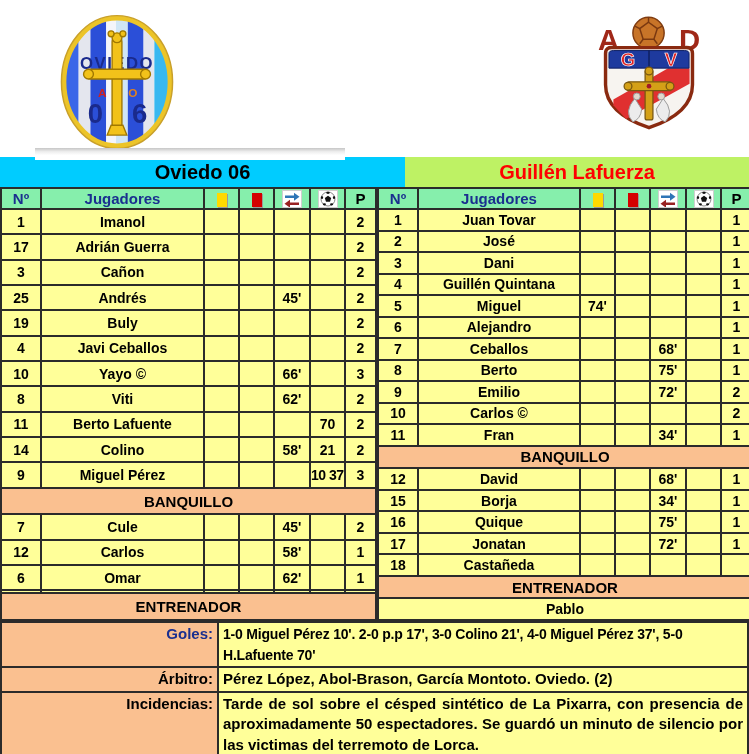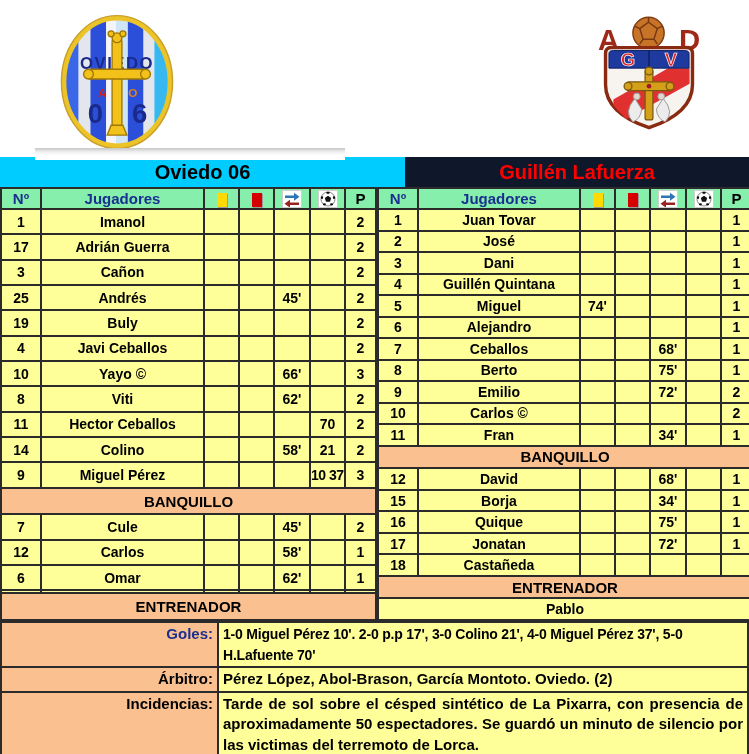--- a/index.html
+++ b/index.html
@@ -14,21 +14,21 @@
 
   
   .overlap{position:absolute;left:35px;top:148px;width:310px;height:12px;z-index:3;
            background:linear-gradient(180deg,#c6c6c6 0%,#ededed 30%,#ffffff 60%,#ffffff 100%);}
 
   
   .bands{position:absolute;top:157px;left:0;width:749px;height:30px;display:flex;z-index:2;}
   .band{display:flex;align-items:center;justify-content:center;
         font-size:20px;font-weight:bold;}
   .band-home{width:405px;background:#00ccff;color:#000000;}
-  .band-away{flex:1;background:#0f172a;color:#ff0000;}
+  .band-away{flex:1;background:#bef264;color:#ff0000;}
 
   
   .tables{position:absolute;top:187px;left:0;display:flex;}
   table.grid{border-collapse:collapse;table-layout:fixed;height:434px;}
   table.grid td,table.grid th{border:2px solid #2b2b2b;padding:0;margin:0;
         background:#ffff99;color:#000;font-weight:bold;font-size:14px;
         text-align:center;vertical-align:middle;white-space:nowrap;overflow:hidden;}
   table.grid thead th{background:#86efac;color:#1a2f8f;font-size:15px;}
   table.grid thead th.black{color:#000;}
   tr.section td{background:#fac090;color:#000;font-size:15px;}
@@ -248,21 +248,21 @@
             <td>Viti</td>
             <td></td>
             <td></td>
             <td>62'</td>
             <td></td>
             <td>2</td>
           </tr>
 
           <tr>
             <td>11</td>
-            <td>Hector Ceballos</td>
+            <td>Berto Lafuente</td>
             <td></td>
             <td></td>
             <td></td>
             <td>70</td>
             <td>2</td>
           </tr>
 
           <tr>
             <td>14</td>
             <td>Colino</td>

